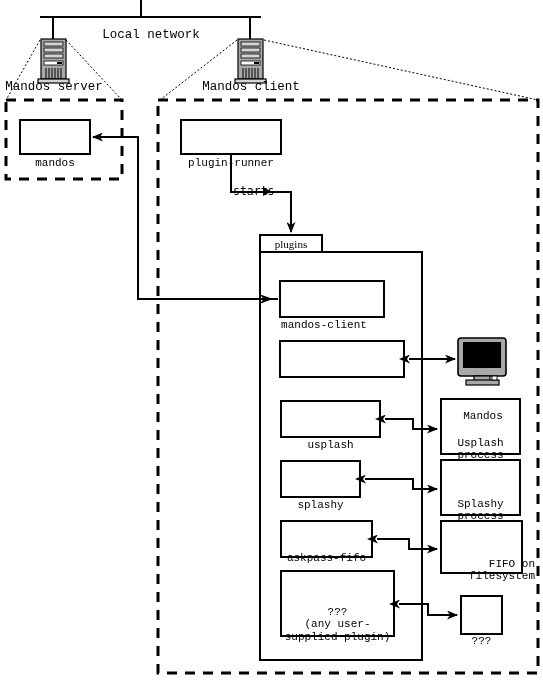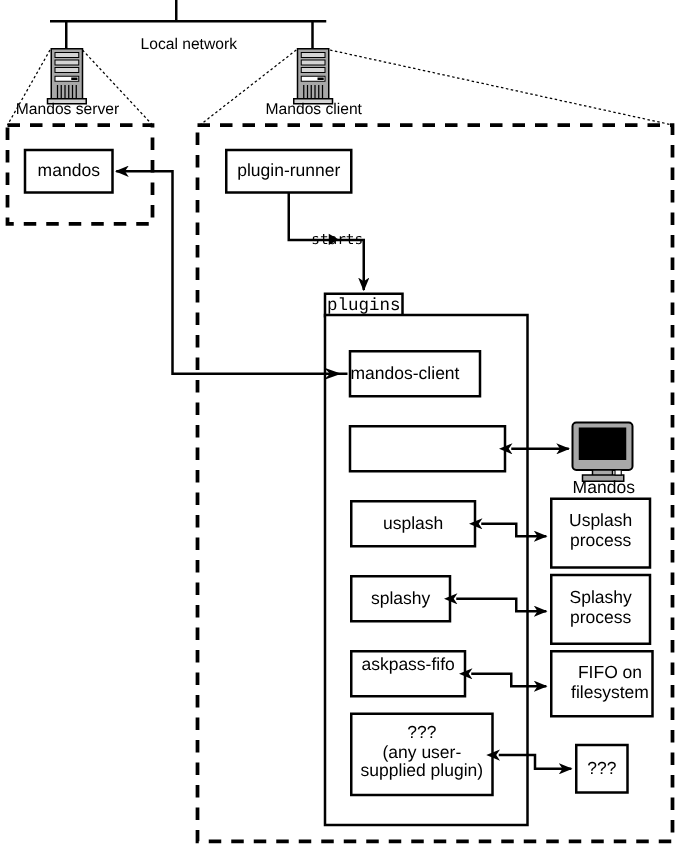--- a/index.html
+++ b/index.html
@@ -1,24 +1,24 @@
 <!DOCTYPE html>
 <html><head>
 <meta charset="utf-8">
 <style>
   html,body{margin:0;padding:0;background:#ffffff;}
   body{width:543px;height:682px;font-family:"DejaVu Sans",sans-serif;color:#000;}
   #stage{position:relative;width:543px;height:682px;overflow:hidden;background:#fff;}
   svg#diagram{position:absolute;left:0;top:0;width:543px;height:682px;}
-  .lbl{position:absolute;font-family:Liberation Sans, sans-serif;color:#000;
+  .lbl{position:absolute;font-family:Liberation Mono, monospace;color:#000;
        white-space:pre;text-align:center;line-height:1.12;}
-  .boxlbl{font-size:14px;}
+  .boxlbl{font-size:11px;margin-top:28px;}
   .netlbl{font-size:12.5px;}
   .hostlbl{font-size:12.5px;}
-  .monolbl{font-family:Liberation Mono, monospace;font-size:14px;}
+  .monolbl{font-family:Liberation Serif, serif;font-size:11px;}
   .startslbl{font-family:"DejaVu Sans Mono",monospace;font-size:11.5px;}
 </style>
 </head>
 <body>
 
 <div id="stage">
 
   <svg id="diagram" viewBox="0 0 543 682" xmlns="http://www.w3.org/2000/svg">
 
     <g>
@@ -147,35 +147,35 @@
     </g>
   </svg>
 
   <div class="lbl netlbl" style="left:101px; top:28px; width:100px;">Local network</div>
 
   <div class="lbl hostlbl" style="left:197px; top:80px; width:108px;">Mandos client</div>
   <div class="lbl hostlbl" style="left:0px; top:80px; width:108px;">Mandos server</div>
 
   <div class="lbl monolbl" style="left:260px; top:238px; width:62px;">plugins</div>
 
-  <div class="lbl startslbl" style="left:249px; top:185px; width:40px; text-align:left;">starts</div>
+  <div class="lbl startslbl" style="left:233px; top:185px; width:40px; text-align:left;">starts</div>
 
   <div class="lbl boxlbl" style="left:20px; top:129px; width:70px;">mandos</div>
   <div class="lbl boxlbl" style="left:181px; top:129px; width:100px;">plugin-runner</div>
 
   <div class="lbl boxlbl" style="left:280px; top:291px; width:88px;">mandos-client</div>
   <div class="lbl boxlbl" style="left:281px; top:411px; width:99px;">usplash</div>
   <div class="lbl boxlbl" style="left:281px; top:471px; width:79px;">splashy</div>
   <div class="lbl boxlbl" style="left:281px; top:524px; width:91px;">askpass-fifo</div>
   <div class="lbl boxlbl" style="left:281px; top:578px; width:113px;">???
 (any user-
 supplied plugin)</div>
 
   <div class="lbl boxlbl" style="left:443px; top:382px; width:80px;">Mandos</div>
   <div class="lbl boxlbl" style="left:441px; top:409px; width:79px;">Usplash
 process</div>
   <div class="lbl boxlbl" style="left:441px; top:470px; width:79px;">Splashy
 process</div>
-  <div class="lbl boxlbl" style="left:441px; top:530px; width:94px;">FIFO on
+  <div class="lbl boxlbl" style="left:441px; top:530px; width:94px;text-align:right;">FIFO on
 filesystem</div>
   <div class="lbl boxlbl" style="left:461px; top:607px; width:41px;">???</div>
 
 </div>
 
 </body></html>

